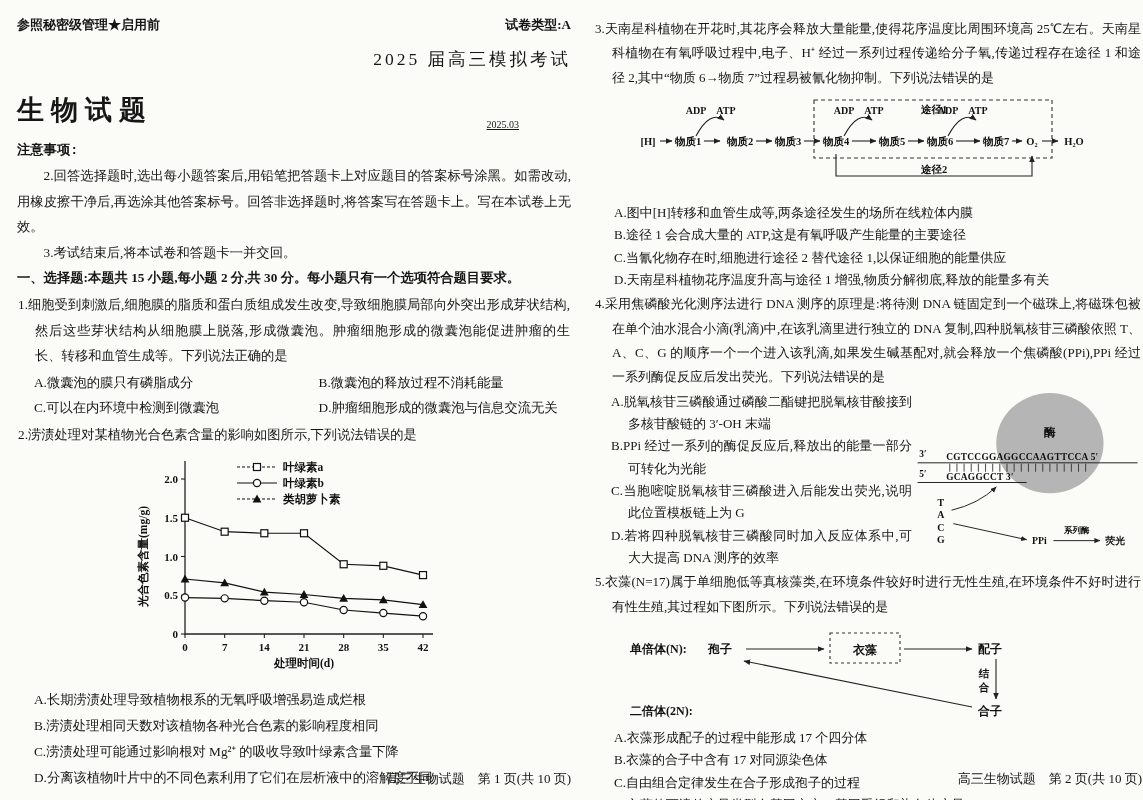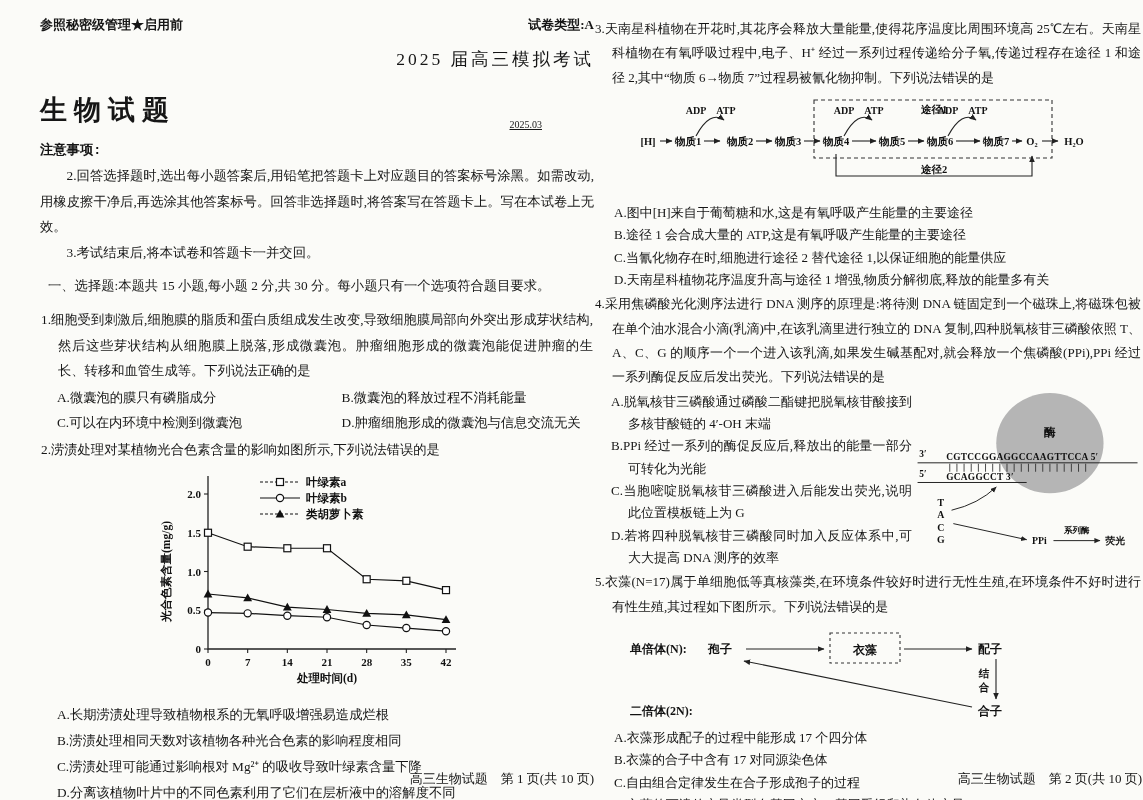--- a/index.html
+++ b/index.html
@@ -1,28 +1,28 @@
 <!DOCTYPE html>
 <html><head>
 <meta charset="utf-8">
 <style>
   html,body{margin:0;padding:0;}
   body{width:1143px;height:800px;background:#fbfbf8;position:relative;
        font-family:"Liberation Serif",serif;color:#161616;}
   .page{position:absolute;top:16px;height:772px;}
-  #page1{left:40px;width:554px;font-size:13.3px;}
+  #page1{left:17px;width:554px;font-size:13.3px;}
   #page2{left:594px;width:548px;font-size:13px;}
   .hdr-row{display:flex;justify-content:space-between;font-weight:bold;font-size:13px;}
   .exam-session{text-align:right;font-size:17.5px;margin-top:13px;letter-spacing:3px;}
   .subject-row{position:relative;margin-top:21px;height:38px;}
   .subject{font-family:"Liberation Sans",sans-serif;font-weight:900;font-size:27px;letter-spacing:7px;}
   .date{position:absolute;right:52px;bottom:0;font-size:10px;font-weight:normal;text-decoration:underline;}
   .notice-title{font-weight:bold;margin-top:8px;line-height:1.9;font-family:Liberation Mono, monospace;}
   .notice{margin:0;text-indent:2em;text-align:justify;line-height:1.92;}
-  .section-title{margin:8px;font-weight:normal;text-align:justify;line-height:1.95;}
+  .section-title{margin:0;font-weight:bold;text-align:justify;line-height:1.95;}
   .stem{margin:1px;padding-left:17px;text-indent:-17px;text-align:justify;line-height:1.92;}
   #page2 .stem{line-height:1.87;}
   .opts-2col{display:grid;grid-template-columns:53% 47%;padding-left:17px;line-height:1.92;}
   .opt{margin:0;padding-left:17px;line-height:1.95;}
   .opt-tight{margin:0;padding-left:20px;line-height:1.72;text-align:justify;}
   .opt-hang{margin:0;padding-left:34px;text-indent:-17px;text-align:justify;line-height:1.72;}
   .chart-wrap{margin:2px 0 0 116px;}
   .diag-wrap{margin:6px 0 4px 40px;}
   .cycle-wrap{margin:8px 0 2px 26px;}
   .q4-row{display:flex;align-items:flex-start;}
@@ -187,31 +187,31 @@
           <path d="M210,40 Q224,14 238,24" fill="none" stroke="#222" stroke-width="1.1" marker-end="url(#m3)"></path>
         </g>
         <g>
           <text x="314" y="18" text-anchor="middle" font-size="10" font-weight="bold">ADP</text>
           <text x="344" y="18" text-anchor="middle" font-size="10" font-weight="bold">ATP</text>
           <path d="M314,40 Q328,14 342,24" fill="none" stroke="#222" stroke-width="1.1" marker-end="url(#m3)"></path>
         </g>
       </svg>
     </div>
 
-    <p class="opt-tight">A.图中[H]来自于葡萄糖和水,这是有氧呼吸产生能量的主要途径</p>
+    <p class="opt-tight">A.图中[H]转移和血管生成等,两条途径发生的场所在线粒体内膜</p>
     <p class="opt-tight">B.途径 1 会合成大量的 ATP,这是有氧呼吸产生能量的主要途径</p>
     <p class="opt-tight">C.当氰化物存在时,细胞进行途径 2 替代途径 1,以保证细胞的能量供应</p>
     <p class="opt-tight">D.天南星科植物花序温度升高与途径 1 增强,物质分解彻底,释放的能量多有关</p>
   </div>
 
   <div>
     <p class="stem">4.采用焦磷酸光化测序法进行 DNA 测序的原理是:将待测 DNA 链固定到一个磁珠上,将磁珠包被在单个油水混合小滴(乳滴)中,在该乳滴里进行独立的 DNA 复制,四种脱氧核苷三磷酸依照 T、A、C、G 的顺序一个一个进入该乳滴,如果发生碱基配对,就会释放一个焦磷酸(PPi),PPi 经过一系列酶促反应后发出荧光。下列说法错误的是</p>
     <div class="q4-row">
       <div class="q4-opts">
-        <p class="opt-hang">A.脱氧核苷三磷酸通过磷酸二酯键把脱氧核苷酸接到多核苷酸链的 4′-OH 末端</p>
+        <p class="opt-hang">A.脱氧核苷三磷酸通过磷酸二酯键把脱氧核苷酸接到多核苷酸链的 3′-OH 末端</p>
         <p class="opt-hang">B.PPi 经过一系列的酶促反应后,释放出的能量一部分可转化为光能</p>
         <p class="opt-hang">C.当胞嘧啶脱氧核苷三磷酸进入后能发出荧光,说明此位置模板链上为 G</p>
         <p class="opt-hang">D.若将四种脱氧核苷三磷酸同时加入反应体系中,可大大提高 DNA 测序的效率</p>
       </div>
       <div class="q4-fig">
         <svg width="228" height="166" viewBox="0 0 255 185">
           <defs>
             <marker id="m4" viewBox="0 0 8 8" refX="6.5" refY="3" markerWidth="7" markerHeight="7" orient="auto">
               <path d="M0,0L7,3L0,6Z" fill="#222"></path>
             </marker>

